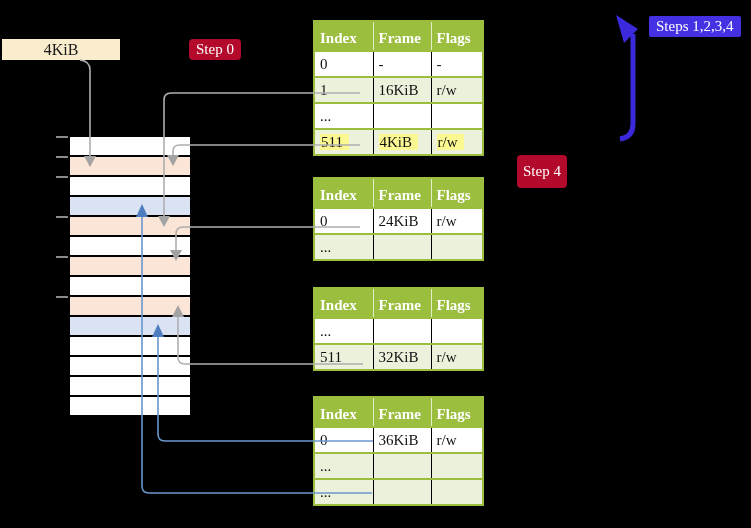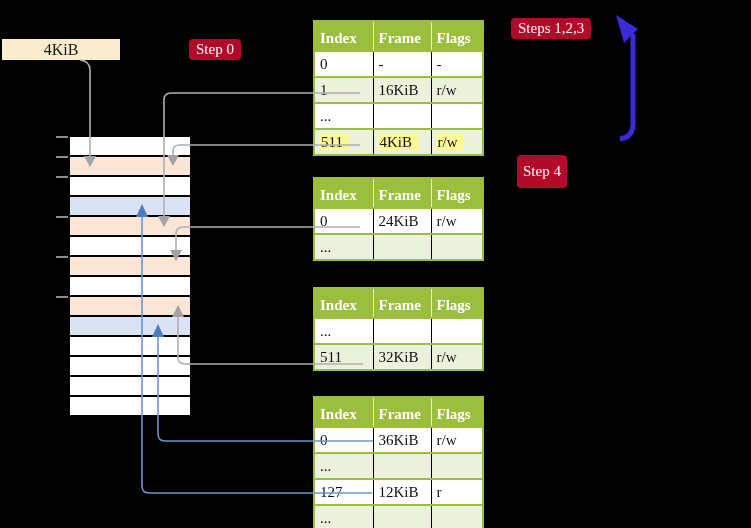--- a/index.html
+++ b/index.html
@@ -33,21 +33,21 @@
   #overlay{position:absolute;left:0;top:0;width:751px;height:528px;pointer-events:none;}
 </style>
 </head>
 <body>
 
 <div id="canvas">
 
   <div class="legend-box">4KiB</div>
 
   <div class="step-label red-label" style="left:189px;top:39px;text-align:right;">Step 0</div>
-  <div class="step-label red-label" style="left:511px;top:18px;">Steps 1,2,3</div>
+  <div class="step-label blue-label" style="left:649px;top:16px;">Steps 1,2,3,4</div>
   <div class="step-label red-label" style="left:517px;top:155px;padding:7px 6px;">Step 4</div>
 
   <div class="mem-col">
     <div class="mem-row" style="background-color: rgb(255, 255, 255);"></div>
     <div class="mem-row" style="background-color: rgb(251, 229, 214);"></div>
     <div class="mem-row" style="background-color: rgb(255, 255, 255);"></div>
     <div class="mem-row" style="background-color: rgb(218, 227, 243);"></div>
     <div class="mem-row" style="background-color: rgb(251, 229, 214);"></div>
     <div class="mem-row" style="background-color: rgb(255, 255, 255);"></div>
     <div class="mem-row" style="background-color: rgb(251, 229, 214);"></div>
@@ -167,25 +167,20 @@
     <tr>
       <td>0</td>
       <td>36KiB</td>
       <td>r/w</td>
     </tr>
     <tr class="alt">
       <td>...</td>
       <td></td>
       <td></td>
     </tr>
-    <tr>
-      <td>127</td>
-      <td>12KiB</td>
-      <td>r</td>
-    </tr>
     <tr class="alt">
       <td>...</td>
       <td></td>
       <td></td>
     </tr>
   </tbody>
     </table>
 
   <svg id="overlay" viewBox="0 0 751 528">
 

